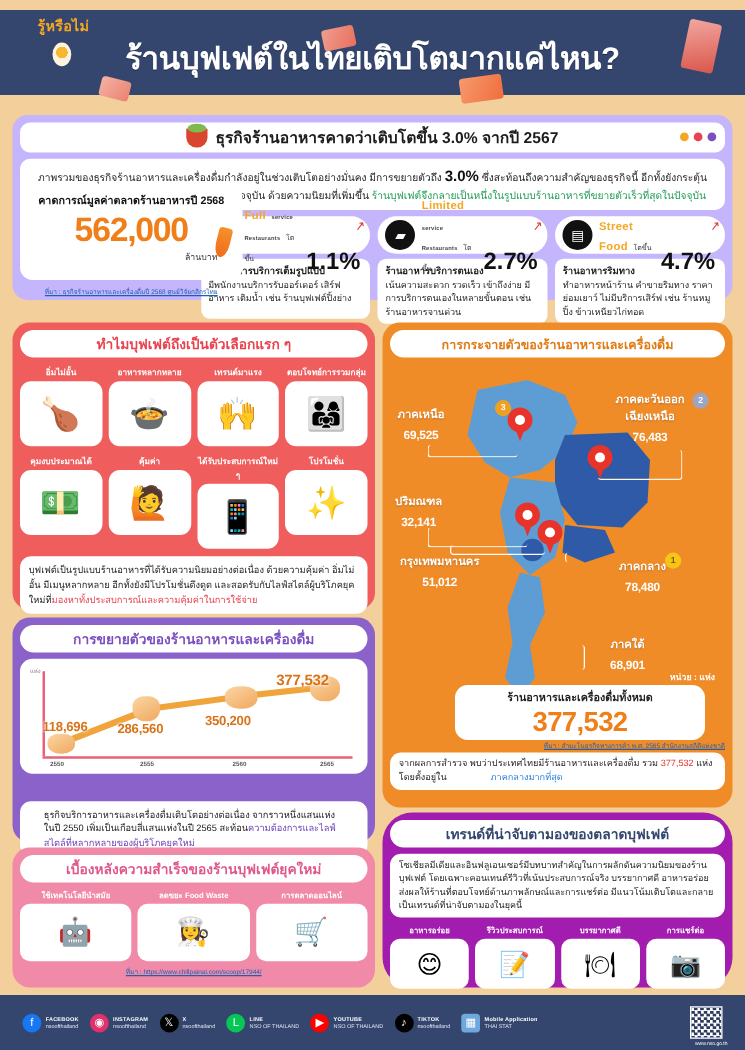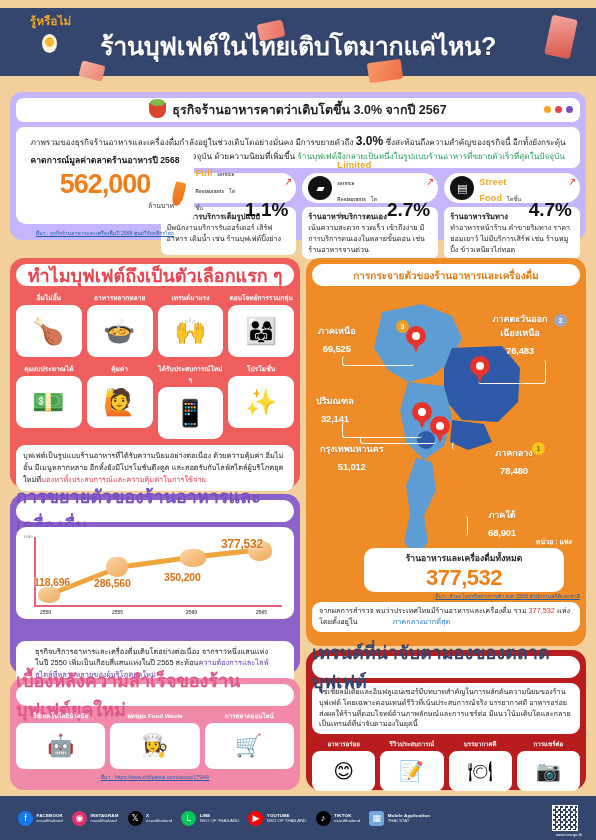--- a/index.html
+++ b/index.html
@@ -94,21 +94,21 @@
 
   
   .red-panel {
     position: absolute; left: 10px; top: 258px; width: 290px; height: 230px;
     background: #ef5d5d; border-radius: 14px; padding: 6px;
   }
   .panel-title {
     background: #ffffff; border-radius: 14px; height: 22px;
     display: flex; align-items: center; justify-content: center;
   }
-  .panel-title span { font-size: 18px; font-weight: bold; }
+  .panel-title span { font-size: 11px; font-weight: bold; }
   .rp-title span { color: #e8434f; }
   .grid4 { display: grid; grid-template-columns: repeat(4,1fr); gap: 5px; margin-top: 6px; }
   .cell { text-align: center; }
   .cell .cap { font-size: 6.6px; color: #ffffff; font-weight: bold; margin-bottom: 2px; }
   .cell .box {
     background: #ffffff; border-radius: 9px; height: 52px;
     display: flex; align-items: center; justify-content: center; font-size: 26px;
   }
   .rp-note {
     background: #ffffff; border-radius: 9px; margin-top: 6px; padding: 5px 7px;
@@ -170,21 +170,21 @@
   .total-box .tl { font-size: 8.6px; font-weight: bold; color: #222; }
   .total-box .tv { font-size: 22px; font-weight: bold; color: #f07f1a; letter-spacing: -.5px; }
   .mp-src { font-size: 5.2px; color: #1f5fb0; text-decoration: underline; text-align: right; margin-top: 2px; }
   .mp-note { background: #fff; border-radius: 9px; margin-top: 2px; padding: 4px 7px; font-size: 7.3px; line-height: 1.5; color: #222; }
   .mp-note .hl { color: #e8332a; }
   .mp-note .hl2 { color: #1f7ad6; padding-left: 35px; }
 
   
   .blue-panel {
     position: absolute; left: 306px; top: 650px; width: 280px; height: 140px;
-    background: #b91c1c; border-radius: 14px; padding: 6px;
+    background: #a21caf; border-radius: 24px; padding: 6px;
   }
   .bp-title span { color: #34466e; }
   .bp-note { background: #fff; border-radius: 9px; margin-top: 5px; padding: 4px 7px; font-size: 7.2px; line-height: 1.5; color: #222; }
   .bp-grid { display: grid; grid-template-columns: repeat(4,1fr); gap: 5px; margin-top: 5px; }
   .bp-cell .cap { font-size: 6.2px; color: #fff; font-weight: bold; text-align: center; margin-bottom: 2px; }
   .bp-cell .box { background: #fff; border-radius: 8px; height: 40px; display:flex; align-items:center; justify-content:center; font-size: 20px; }
 
   
   .footer {
     position: absolute; left: 0; top: 796px; width: 596px; height: 44px;

